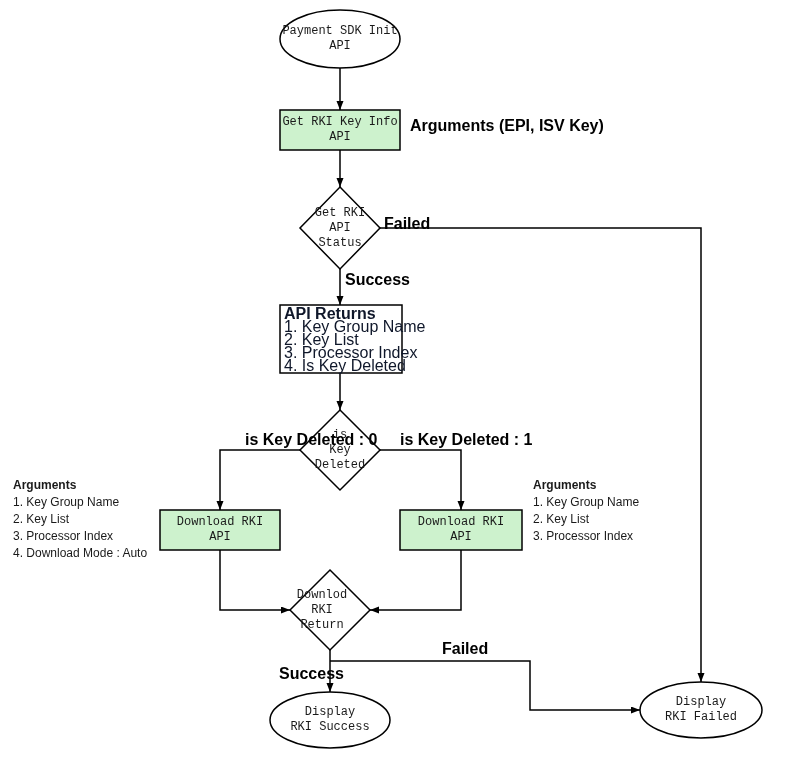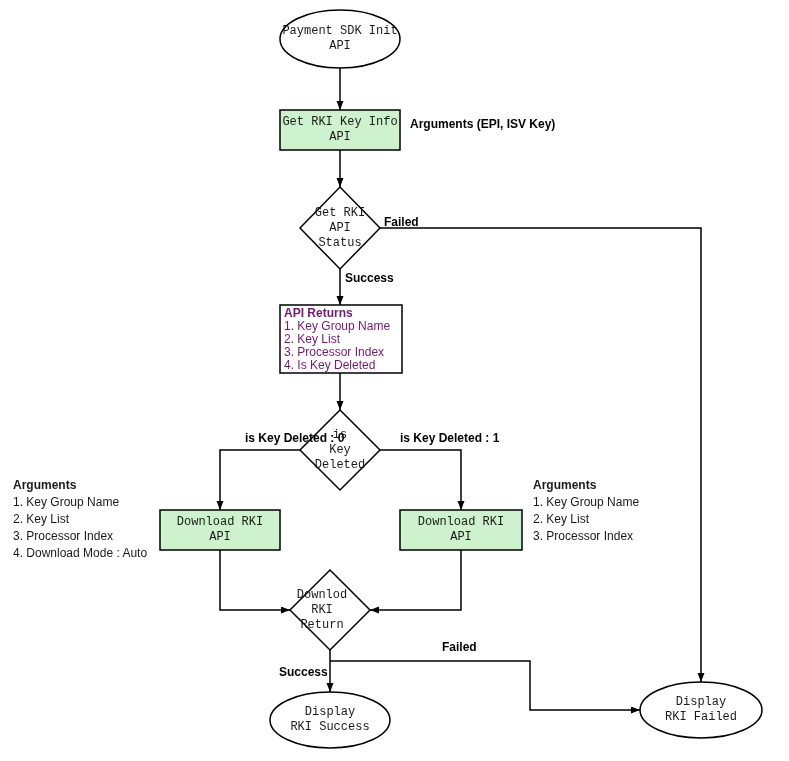--- a/index.html
+++ b/index.html
@@ -7,30 +7,30 @@
     position:relative;width:789px;height:761px;background:#ffffff;
     font-family:"Liberation Sans",sans-serif;overflow:hidden;
   }
   .canvas svg{position:absolute;left:0;top:0;}
   .node-text{
     position:absolute;display:flex;align-items:center;justify-content:center;
     text-align:center;font-size:12px;line-height:15px;color:#1a1a1a;
     white-space:pre-line;pointer-events:none;font-family:Liberation Mono, monospace;
   }
   .edge-label{
-    position:absolute;font-size:12px;font-weight:bold;color:#000000;
+    position:absolute;font-size:16px;font-weight:bold;color:#000000;
     white-space:nowrap;pointer-events:none;
   }
   .anno-block{
     position:absolute;font-size:12px;line-height:17px;color:#1a1a1a;
     white-space:nowrap;pointer-events:none;
   }
   .anno-block .anno-title{font-weight:bold;}
   .list-box-text{
-    position:absolute;font-size:12px;line-height:13px;color:#701a75;
+    position:absolute;font-size:16px;line-height:13px;color:#0f172a;
     white-space:nowrap;pointer-events:none;
   }
   .list-box-text .box-title{font-weight:bold;}
 </style>
 </head>
 <body>
 
 <div class="canvas">
 
   <svg width="789" height="761" viewBox="0 0 789 761">

